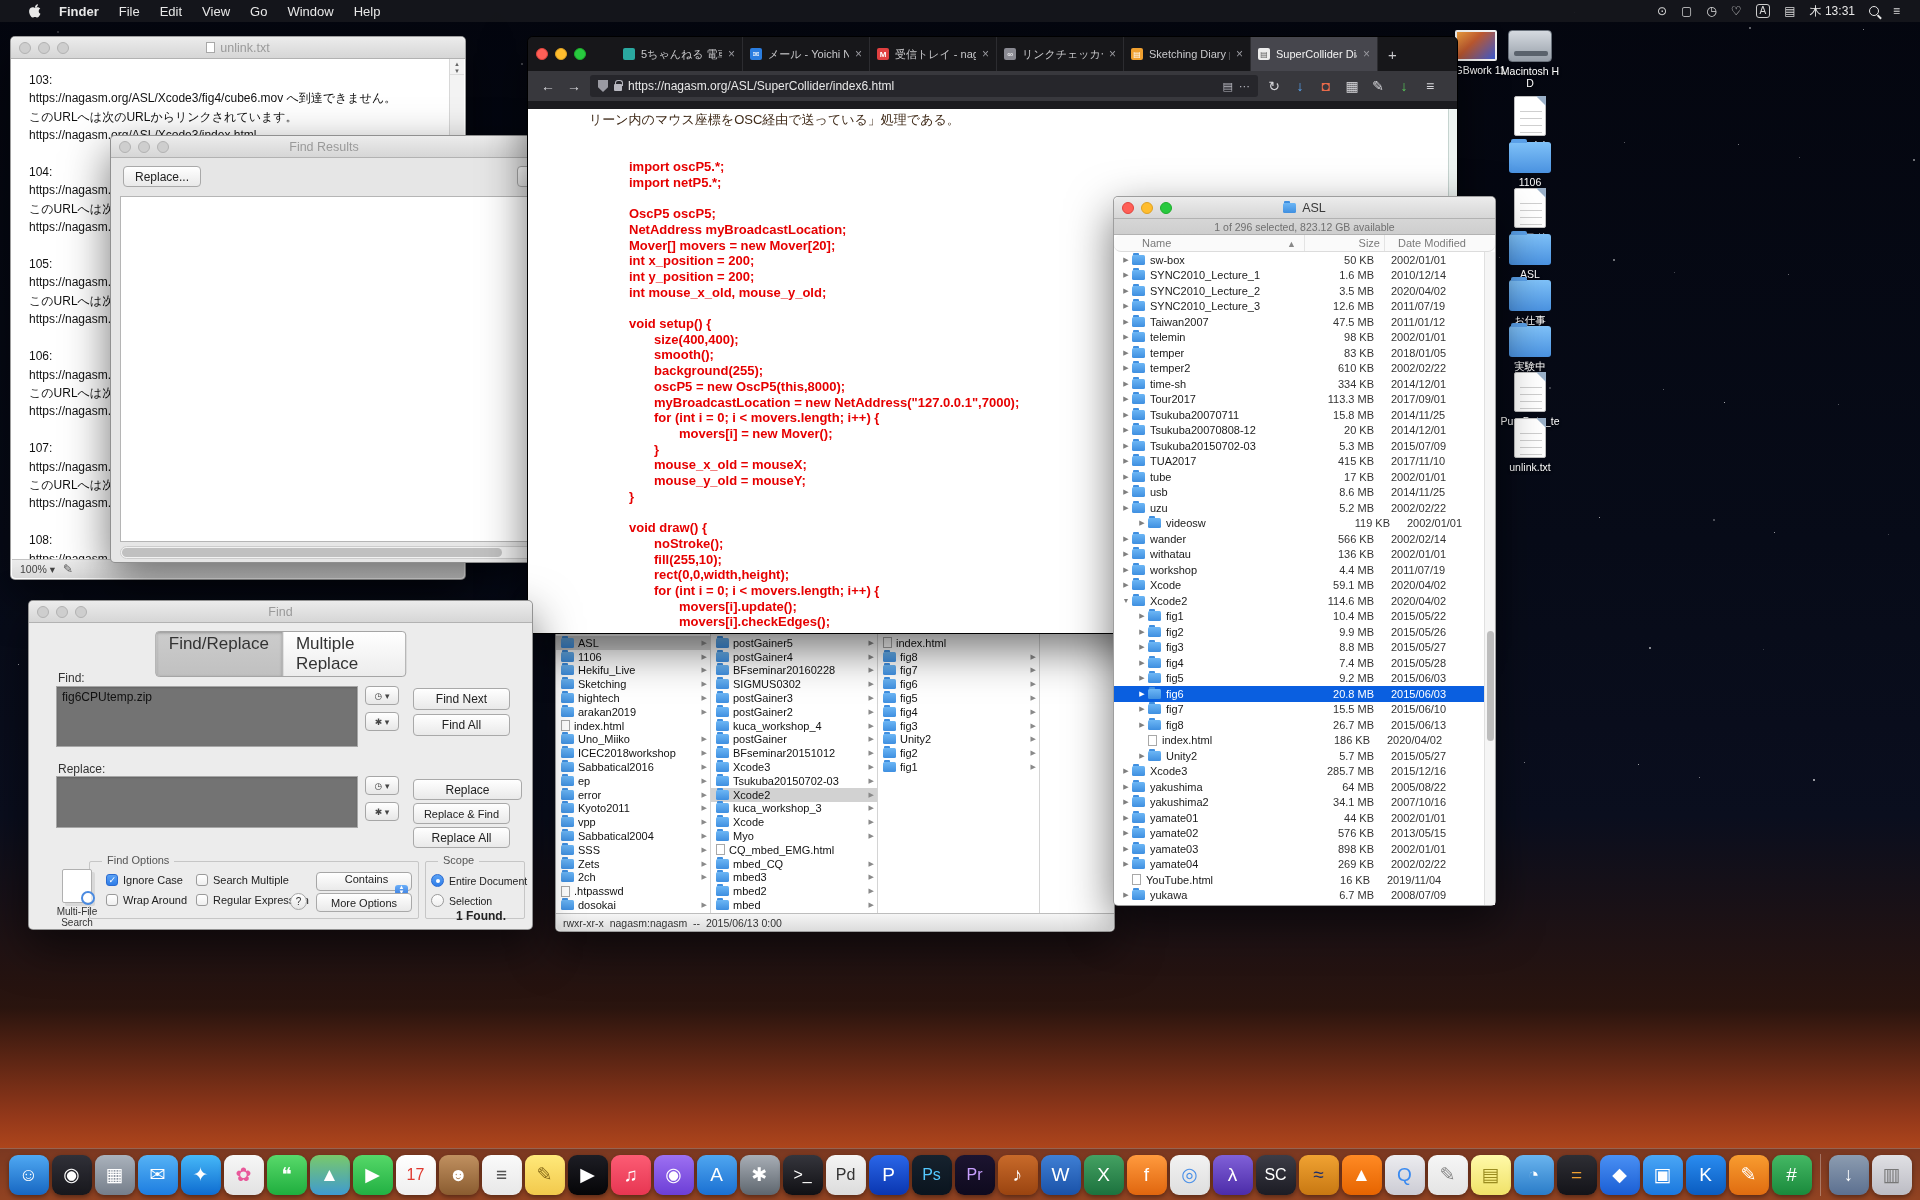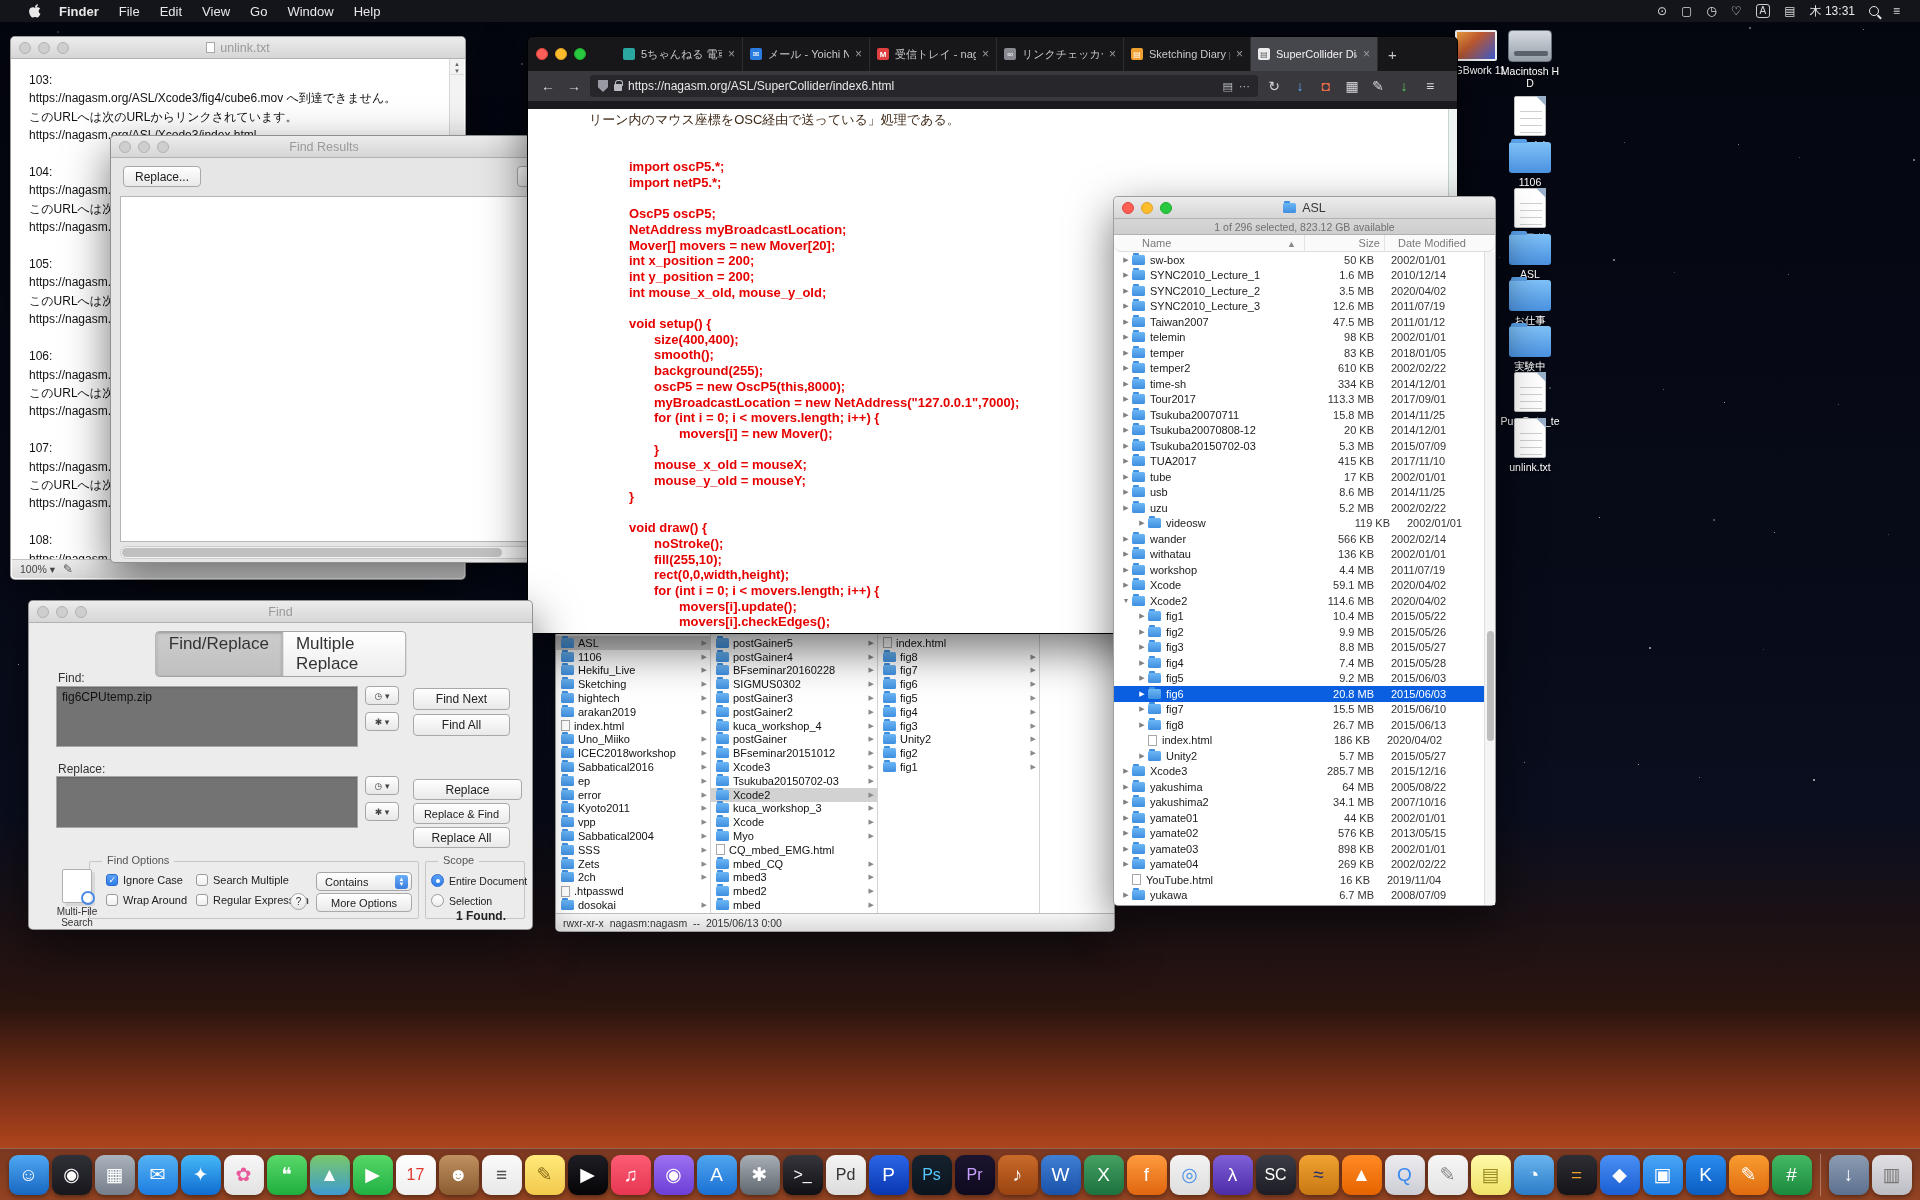--- a/index.html
+++ b/index.html
@@ -820,21 +820,21 @@
     <div class="fset" style="left:60px;top:238px;width:330px;height:58px;">
       <span class="fset-label">Find Options</span>
       <span class="opt" style="left:16px;top:12px;">
           <span class="cb checked"></span>
           <span>Ignore Case</span>
         </span>
       <span class="opt" style="left:106px;top:12px;">
           <span class="cb"></span>
           <span>Search Multiple</span>
         </span>
-      <span class="pop" style="left:226px;top:10px;width:96px;height:19px;">
+      <span class="pop" style="left:226px;top:10px;width:96px;height:19px;flex-direction:column;">
           <span>Contains</span>
           <span class="arrows">▲<br>▼</span>
         </span>
       <span class="opt" style="left:16px;top:32px;">
           <span class="cb"></span>
           <span>Wrap Around</span>
         </span>
       <span class="opt" style="left:106px;top:32px;">
           <span class="cb"></span>
           <span>Regular Expression</span>

